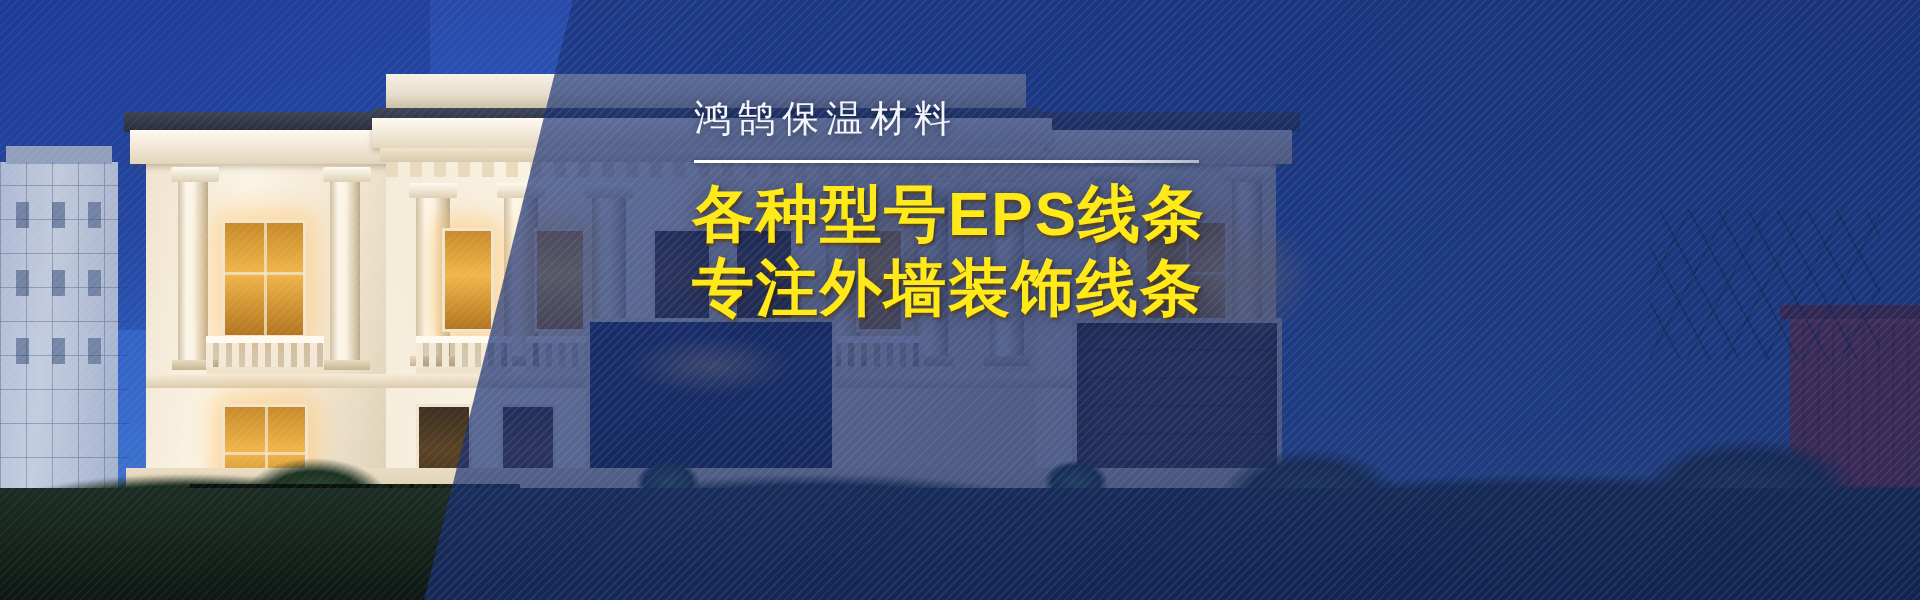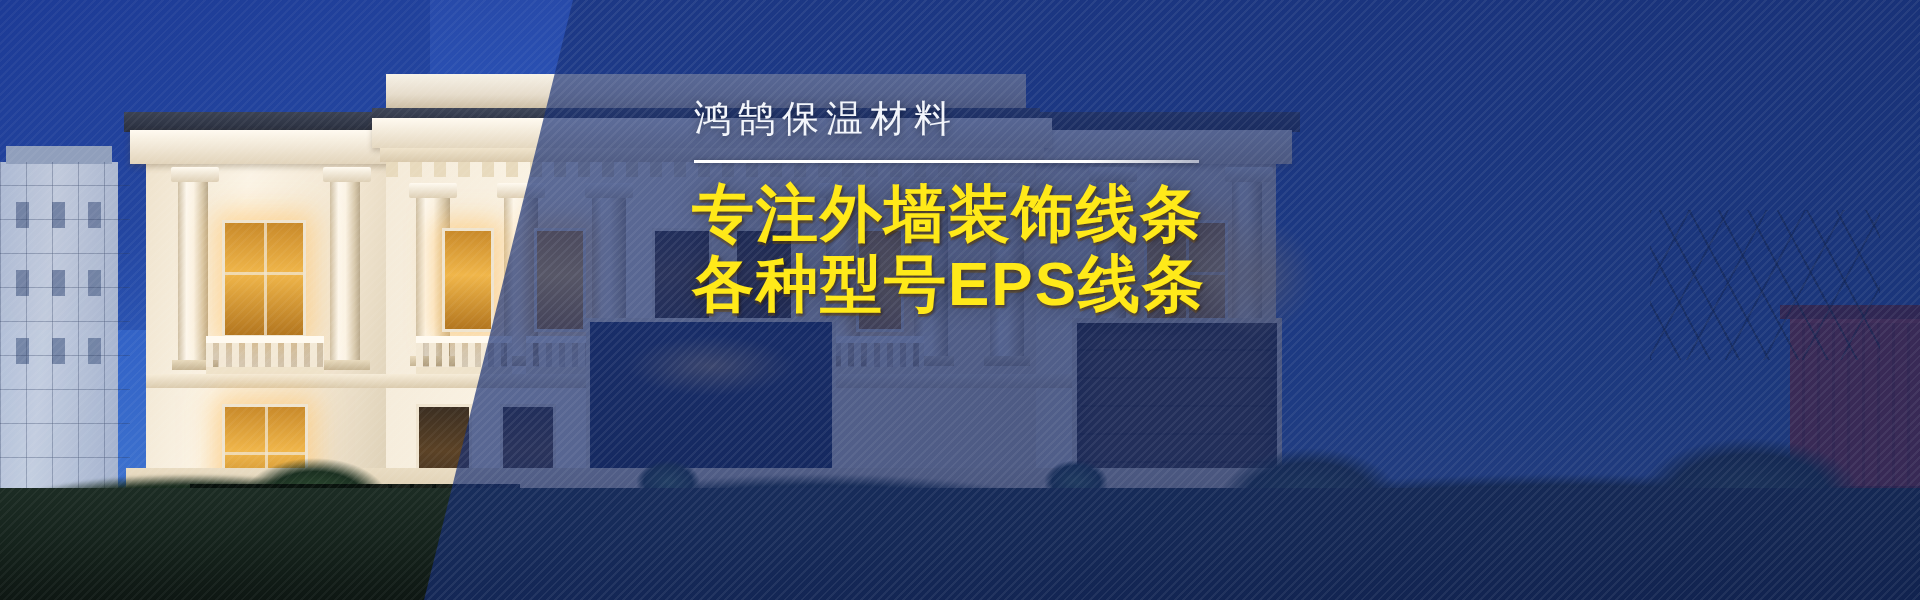--- a/index.html
+++ b/index.html
@@ -396,19 +396,19 @@
 
   <div class="hatch-global"></div>
   <div class="overlay"></div>
   <div class="overlay-hatch"></div>
 
   <div class="textblock">
     <div class="eyebrow">鸿鹄保温材料</div>
 
     <div class="rule"></div>
 
+    <div class="headline l1">各种型号EPS线条</div>
+
     <div class="headline l2">专注外墙装饰线条</div>
 
-    <div class="headline l1">各种型号EPS线条</div>
-
   </div>
 
 </div>
 
 </body></html>

